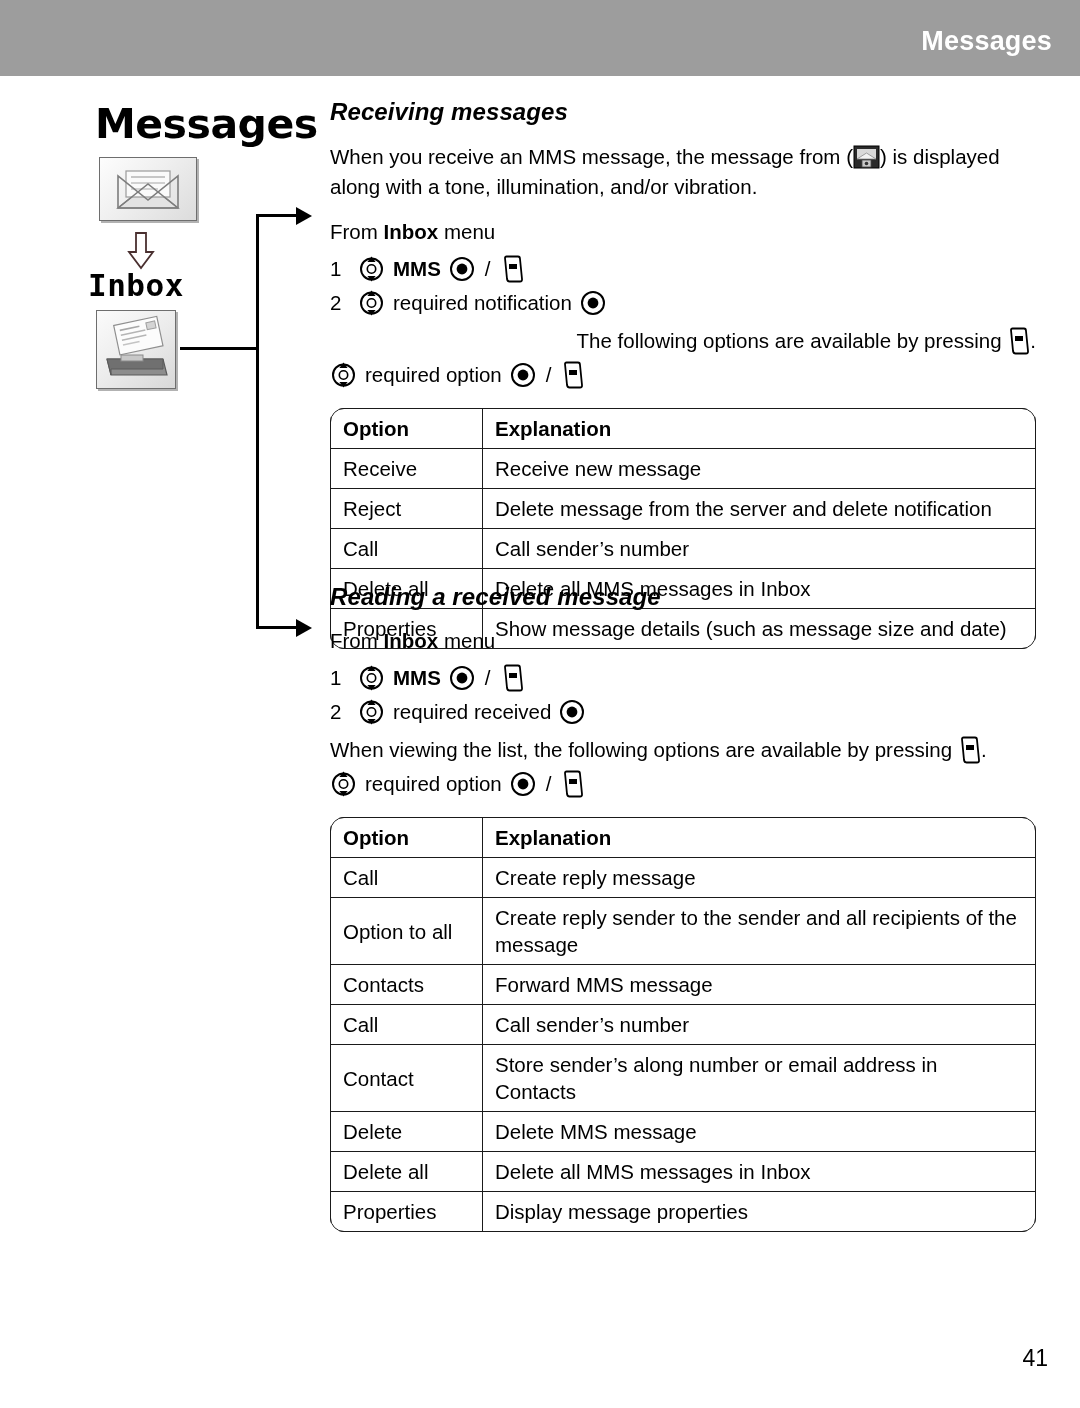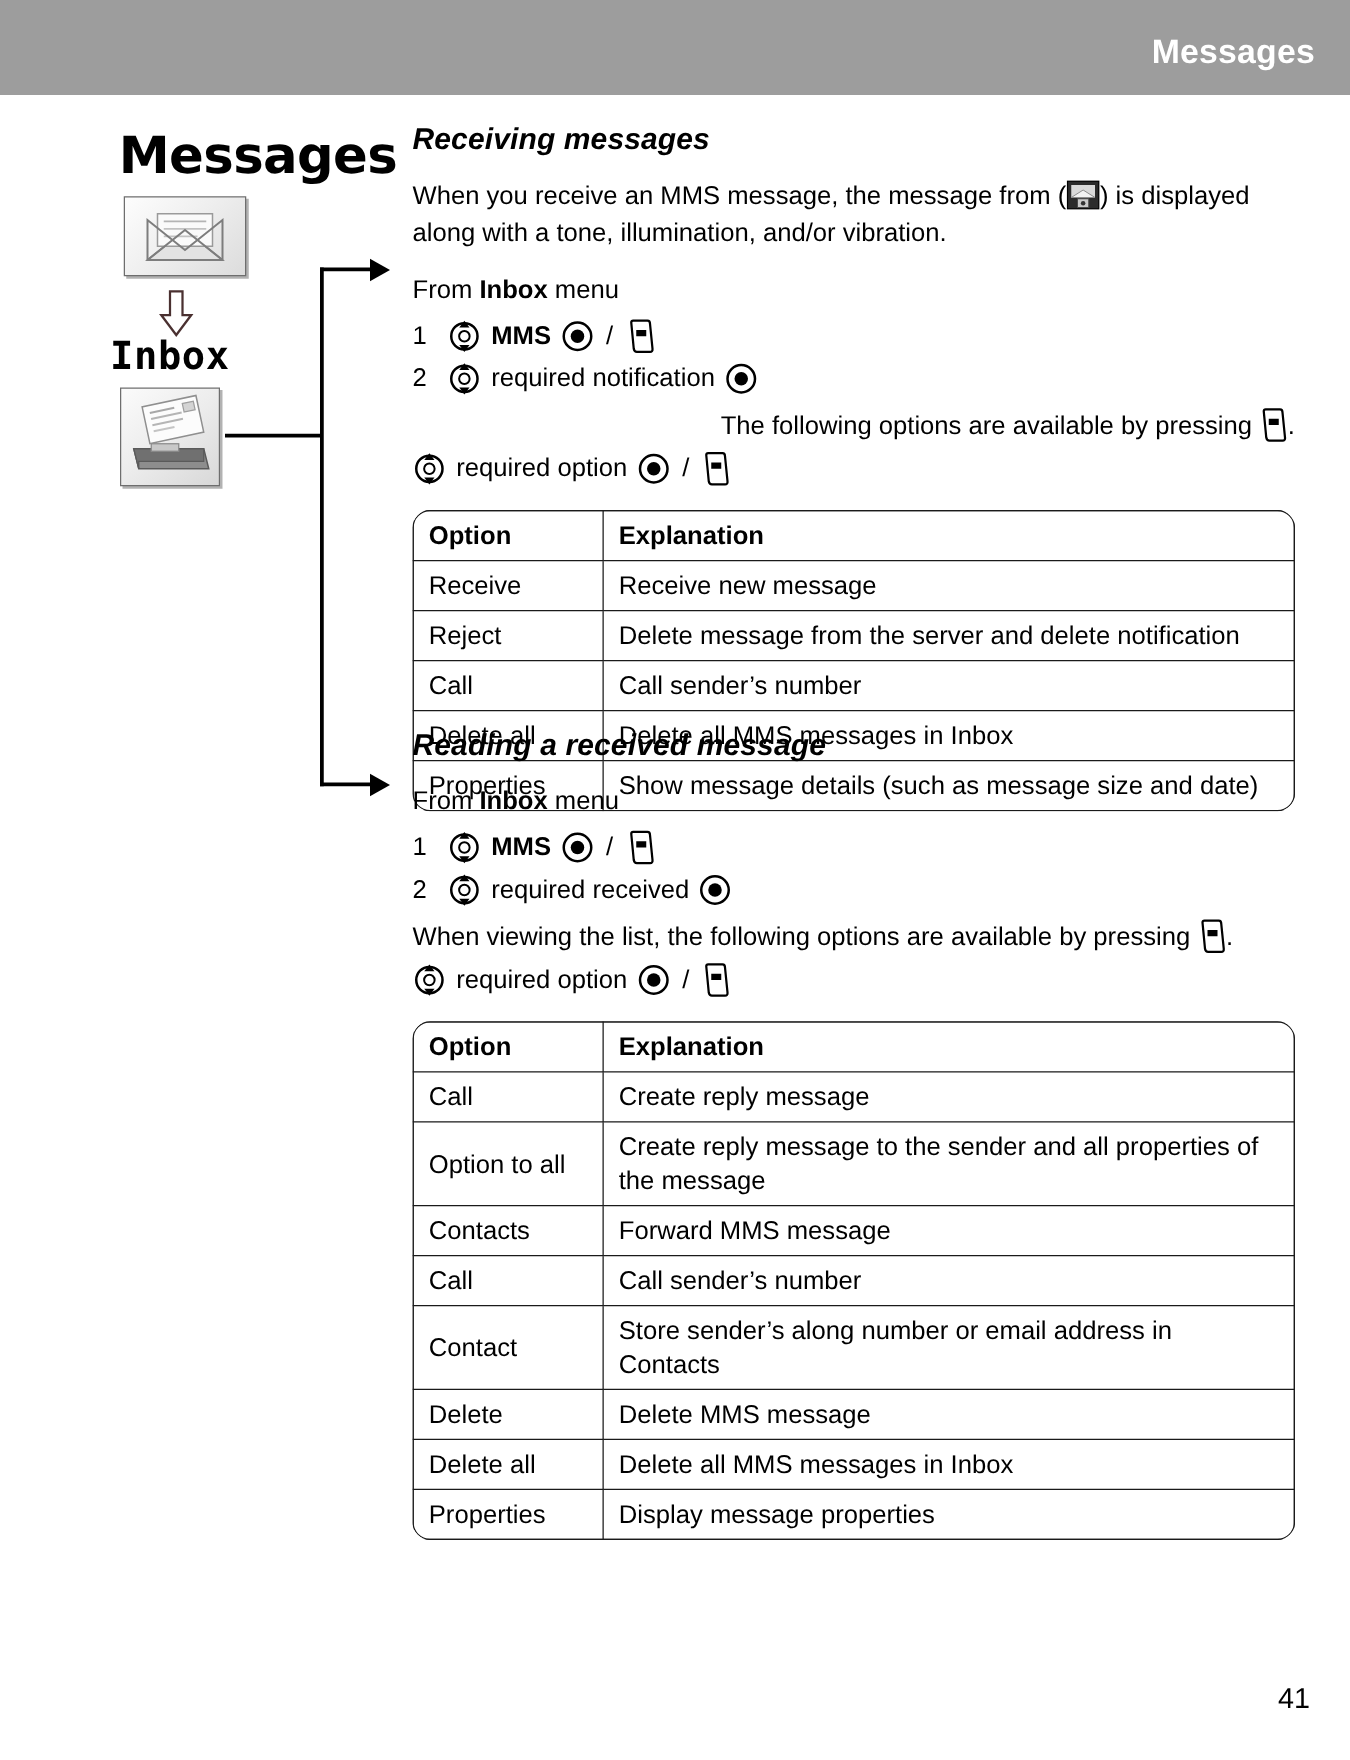--- a/index.html
+++ b/index.html
@@ -441,21 +441,21 @@
             <th>Explanation</th>
           </tr>
         </thead>
         <tbody>
           <tr>
             <td>Call</td>
             <td>Create reply message</td>
           </tr>
           <tr>
             <td>Option to all</td>
-            <td>Create reply message to the sender and all properties of the message</td>
+            <td>Create reply sender to the sender and all recipients of the message</td>
           </tr>
           <tr>
             <td>Contacts</td>
             <td>Forward MMS message</td>
           </tr>
           <tr>
             <td>Call</td>
             <td>Call sender’s number</td>
           </tr>
           <tr>

